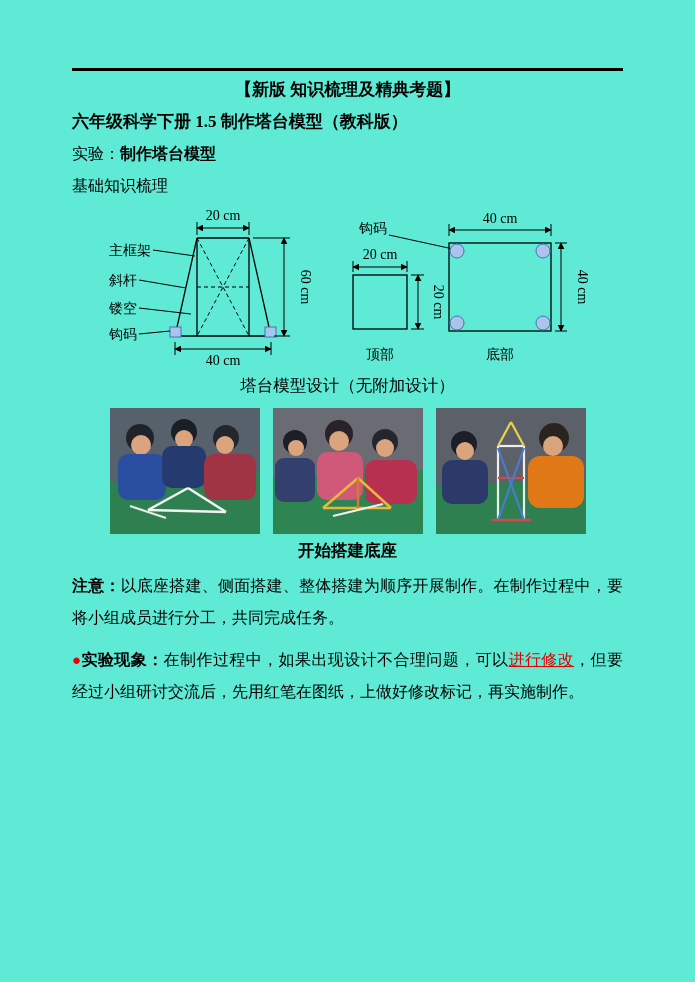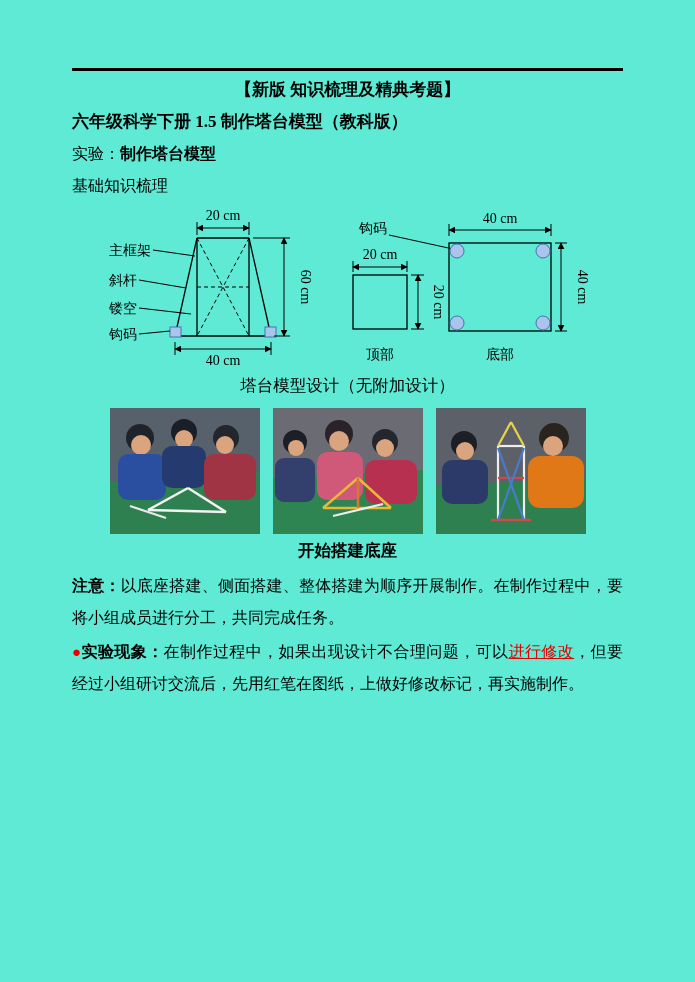--- a/index.html
+++ b/index.html
@@ -194,16 +194,16 @@
         <line x1="88" y1="38" x2="75" y2="14" stroke="#e8d44a" stroke-width="2.2"></line>
       </svg>
     </div>
 
     <div class="caption-row">
       <div class="caption">开始搭建底座</div>
     </div>
 
     <p class="body" style="margin-top:4px"><span class="bold">注意：</span><span>以底座搭建、侧面搭建、整体搭建为顺序开展制作。在制作过程中，要将小组成员进行分工，共同完成任务。</span></p>
 
-    <p class="body" style="margin-top:2px"><span class="bullet">●</span><span class="bold">实验现象：</span><span>在制作过程中，如果出现设计不合理问题，可以</span><span class="hl-red">进行修改</span><span>，但要经过小组研讨交流后，先用红笔在图纸，上做好修改标记，再实施制作。</span></p>
+    <p class="body" style="margin-top:10px"><span class="bullet">●</span><span class="bold">实验现象：</span><span>在制作过程中，如果出现设计不合理问题，可以</span><span class="hl-red">进行修改</span><span>，但要经过小组研讨交流后，先用红笔在图纸，上做好修改标记，再实施制作。</span></p>
 
   </div>
 </div>
 
 </body></html>

